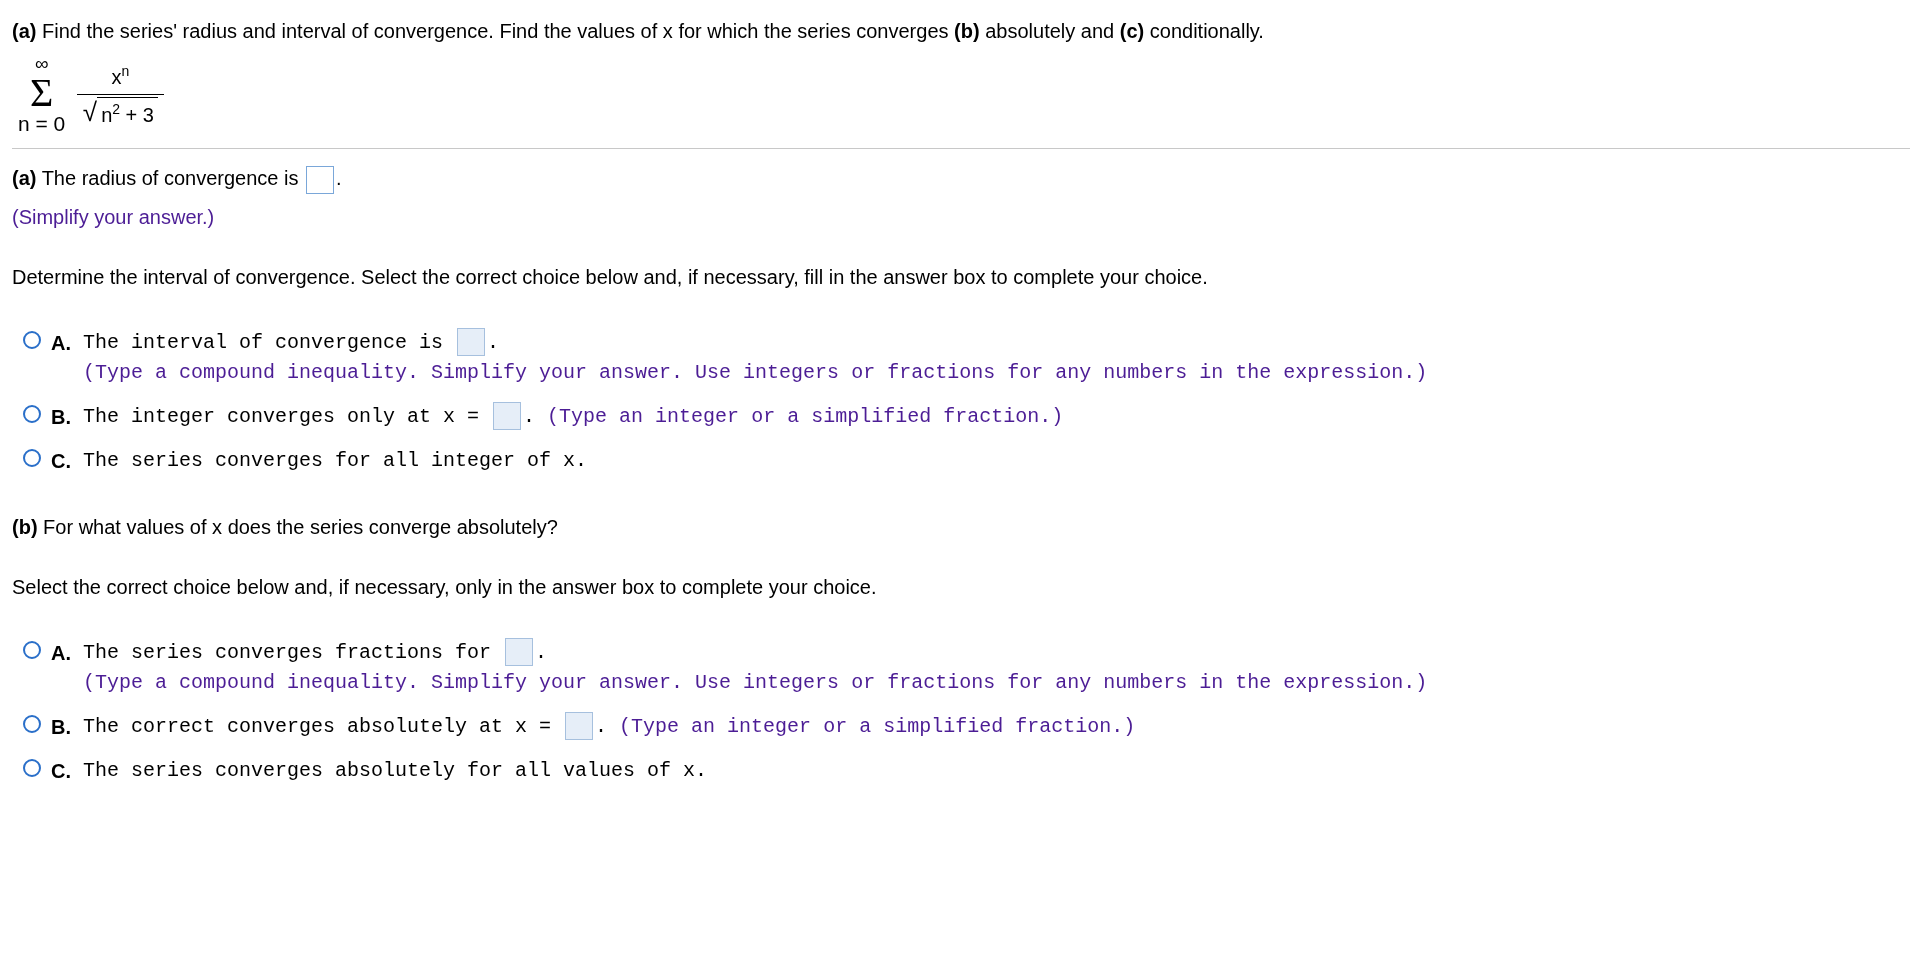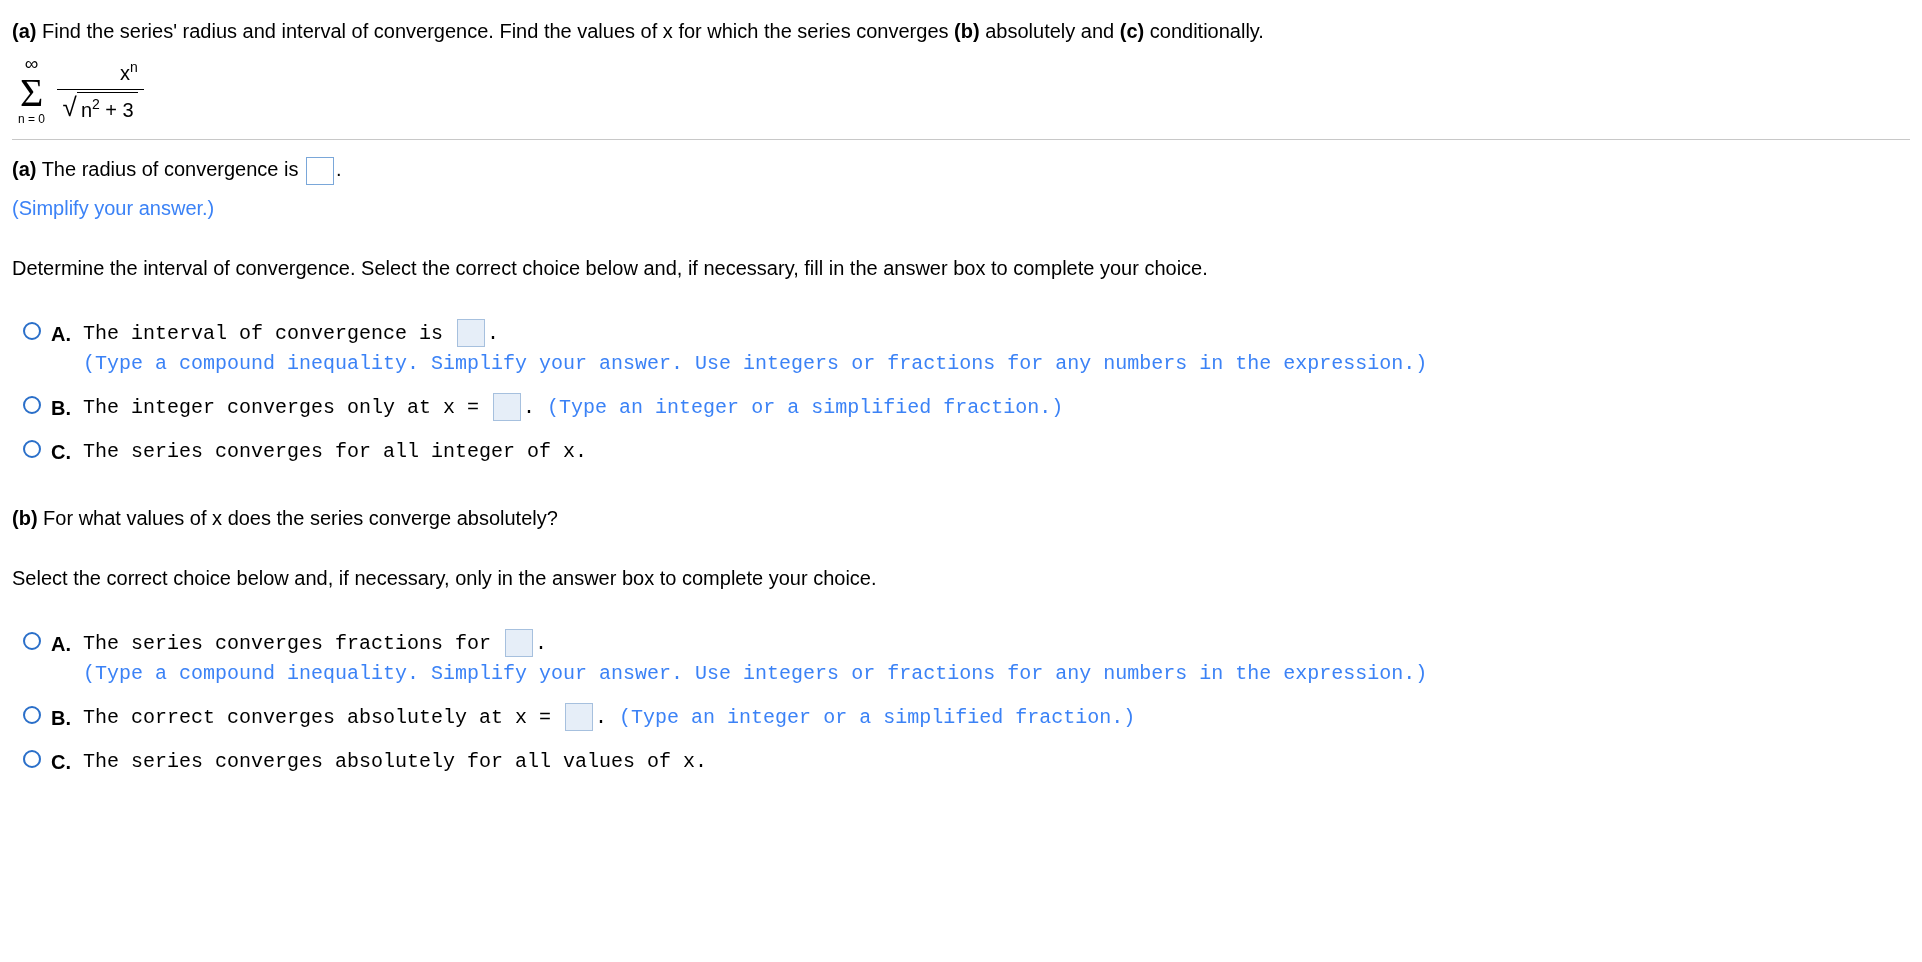--- a/index.html
+++ b/index.html
@@ -4,21 +4,21 @@
 <style>
   body {
     font-family: Arial, Helvetica, sans-serif;
     font-size: 20px;
     color: #000;
     margin: 0;
     padding: 8px 12px;
     line-height: 1.5;
   }
   .bold { font-weight: bold; }
-  .hint-blue { color: #3b82f6; }
+  .hint-blue { color: #4c1d95; }
   .text-line { margin: 8px 0; }
   .input-box {
     display: inline-block;
     width: 26px;
     height: 26px;
     border: 1px solid #7aa7d9;
     background: #fff;
     vertical-align: middle;
     margin: 0 2px;
   }
@@ -67,25 +67,25 @@
   }
   .sigma-block {
     display: inline-flex;
     flex-direction: column;
     align-items: center;
     vertical-align: middle;
     margin-right: 6px;
   }
   .sigma-top { font-size: 19px; line-height: 1; }
   .sigma-sym { font-size: 40px; line-height: 1; font-family: 'Times New Roman', serif; }
-  .sigma-bot { font-size: 12px; line-height: 1; white-space: nowrap; }
+  .sigma-bot { font-size: 21px; line-height: 1; white-space: nowrap; }
   .frac {
     display: inline-flex;
     flex-direction: column;
-    align-items: flex-end;
+    align-items: center;
     vertical-align: middle;
   }
   .frac-num { padding: 0 6px 2px 6px; }
   .frac-den { padding: 2px 6px 0 6px; border-top: 1.5px solid black; }
   .sqrt-wrap { display: inline-flex; align-items: stretch; }
   .sqrt-sign { font-size: 26px; line-height: 1; position: relative; top: 2px;}
   .sqrt-line { border-top: 1.5px solid black; padding: 0 4px; display: inline-block; line-height: 22px;}
   sup { font-size: 0.7em; }
   .spacer-bottom { height: 14px; }
 </style>

